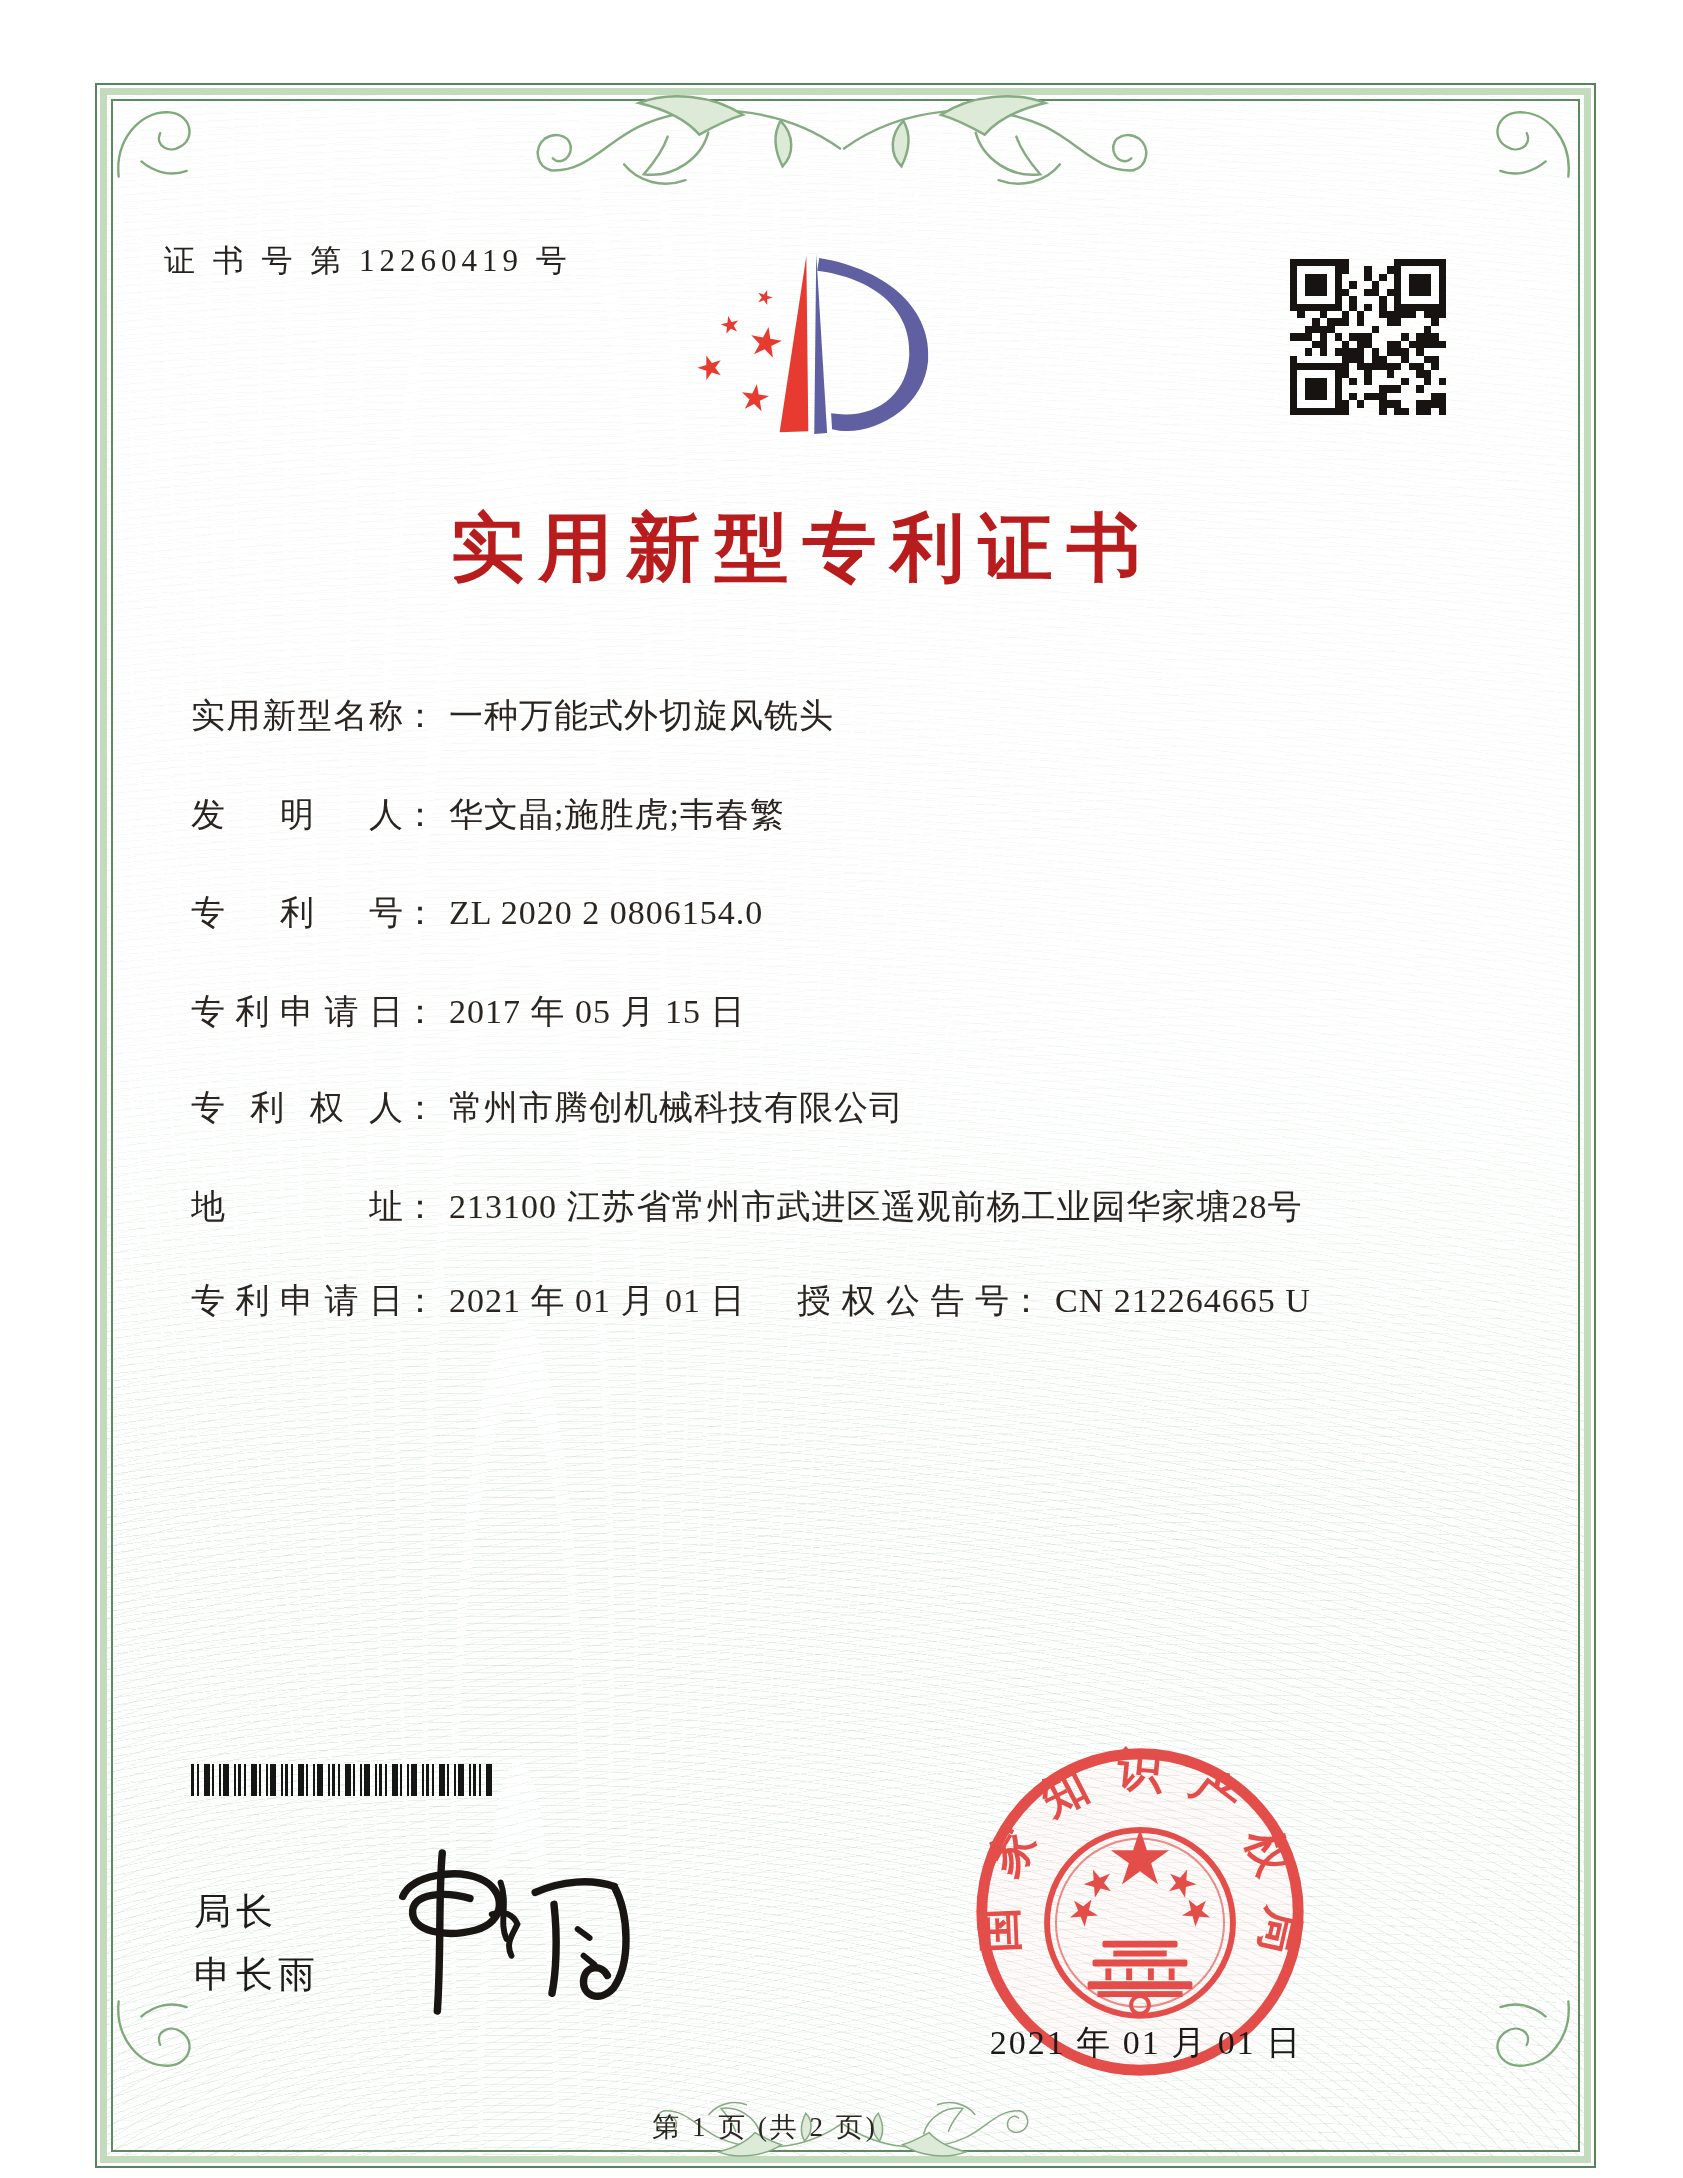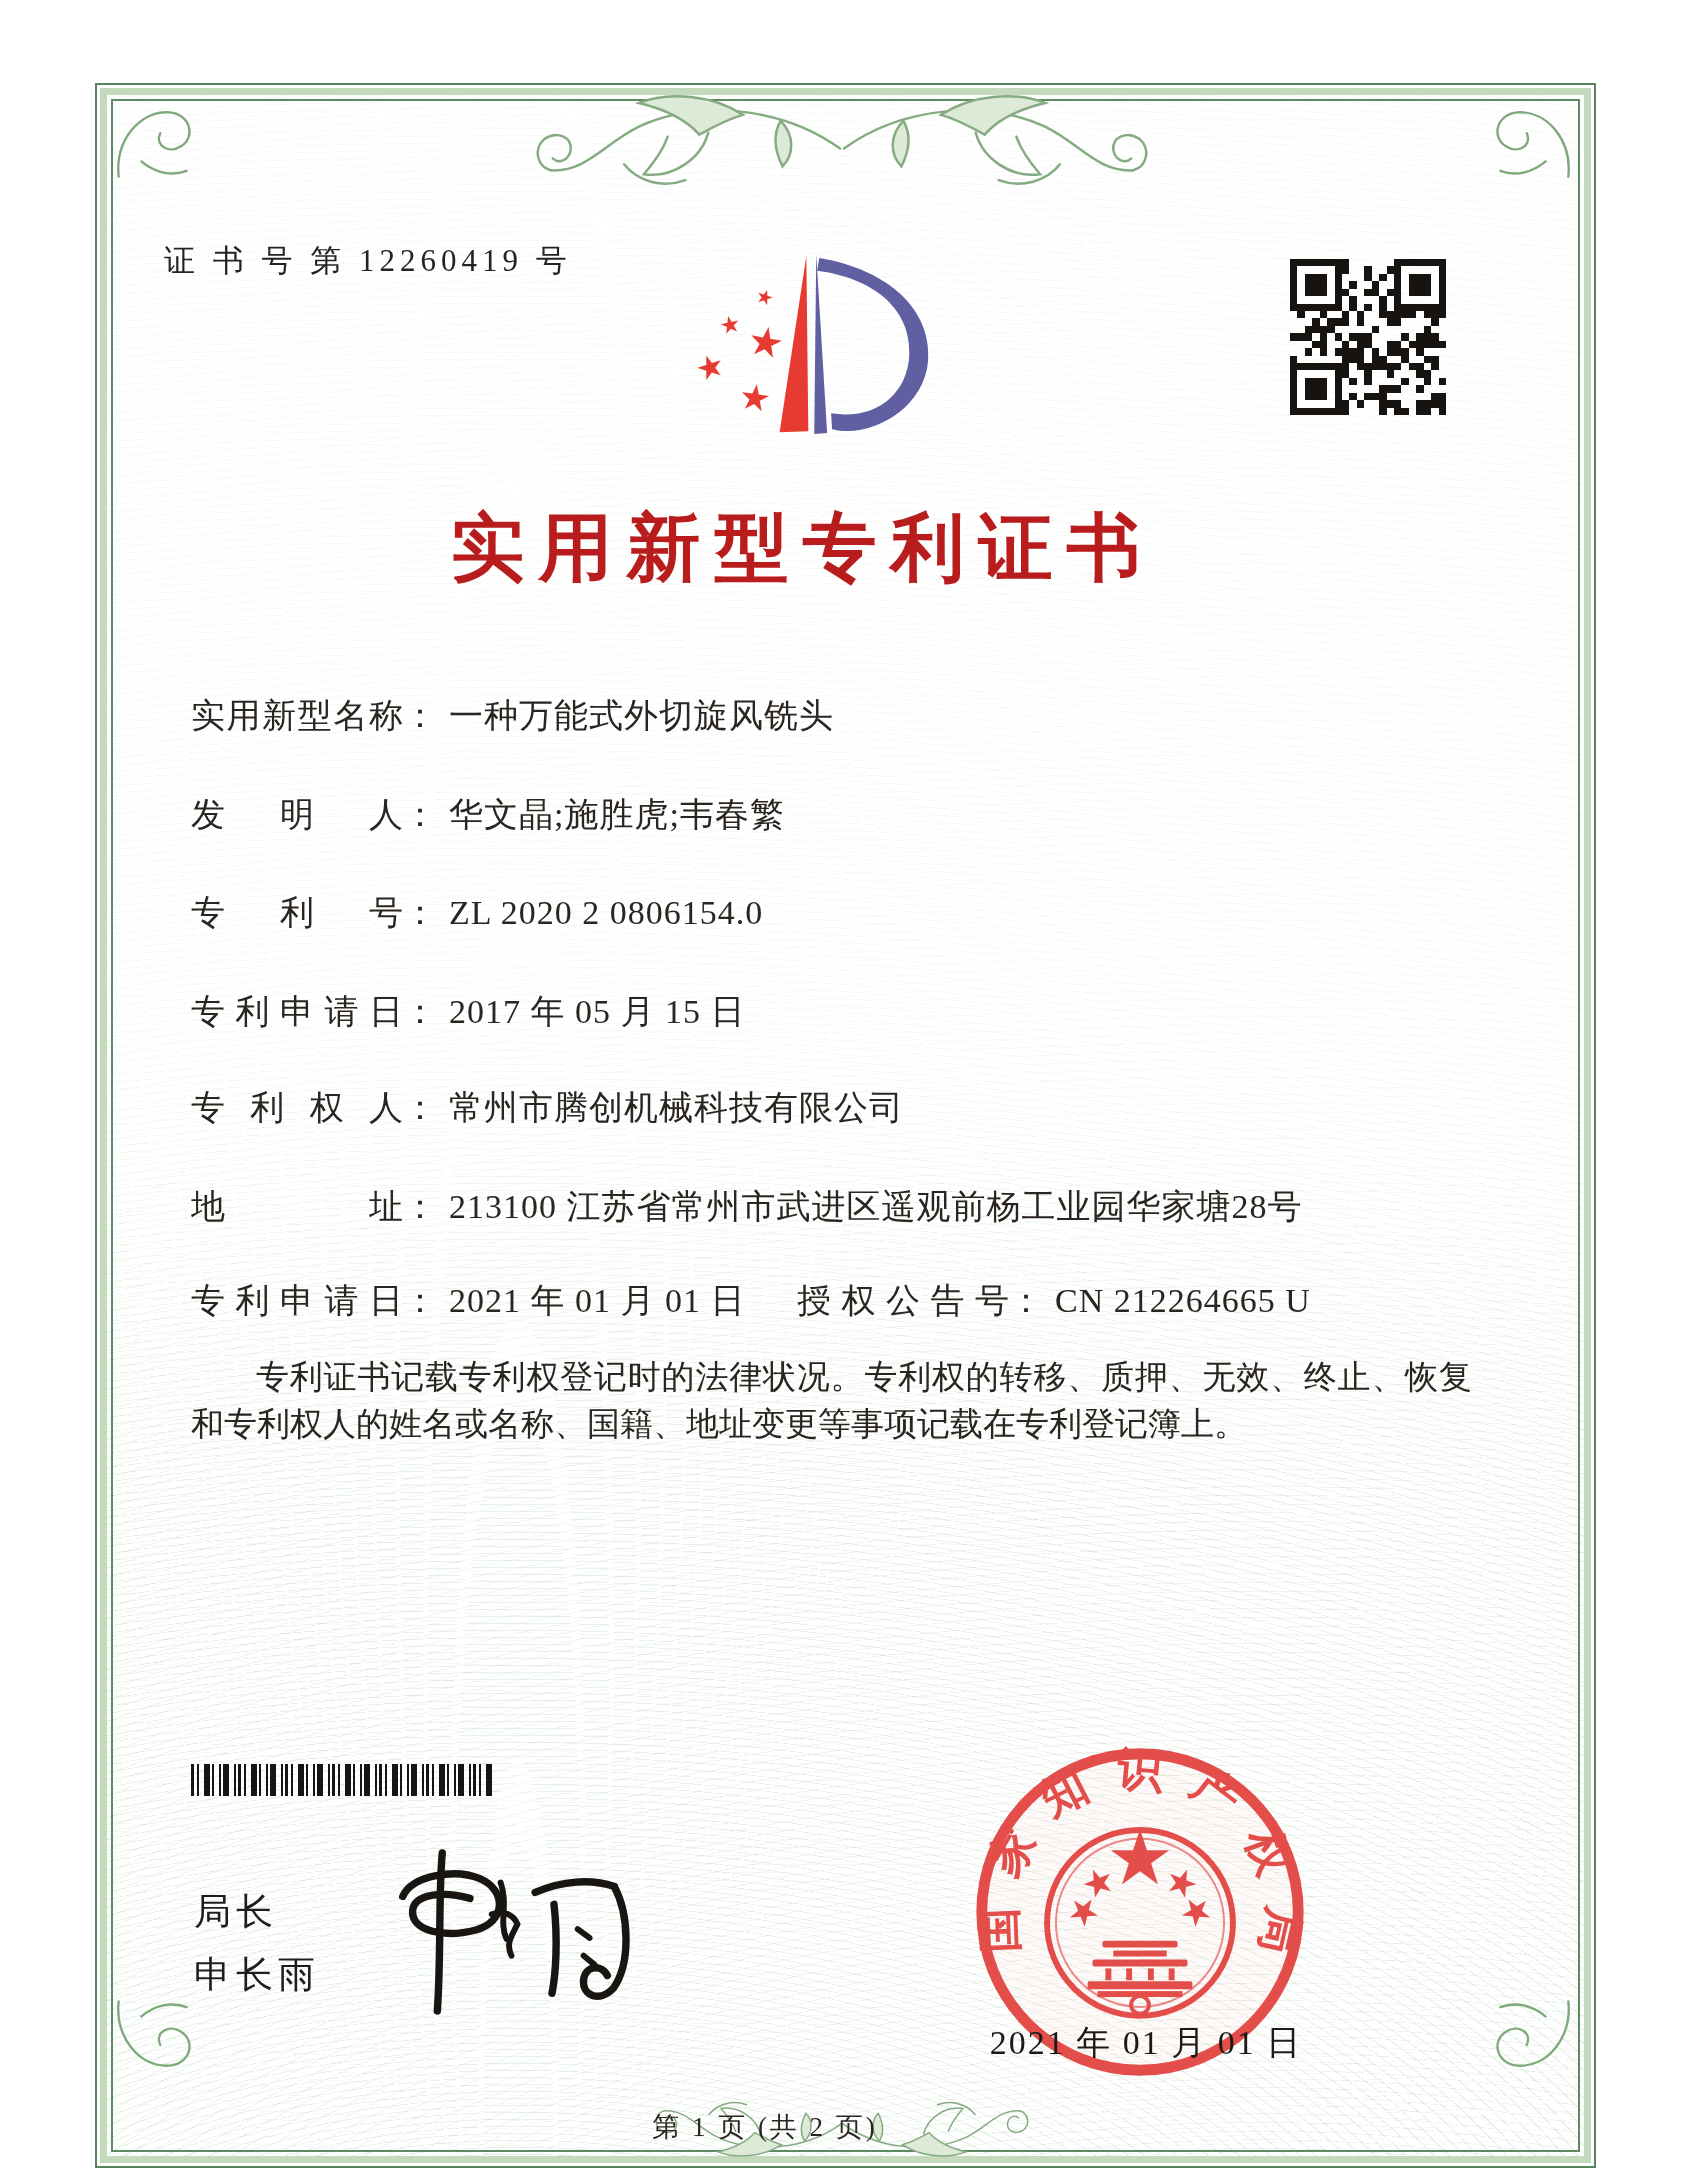--- a/index.html
+++ b/index.html
@@ -589,21 +589,20 @@
   <span class="flabel">地址</span><span class="fcolon">：</span><span class="fvalue">213100 江苏省常州市武进区遥观前杨工业园华家塘28号</span>
 </div>
 <div class="field-row" style="top:1278px">
   <span class="flabel">专利申请日</span><span class="fcolon">：</span><span class="fvalue">2021 年 01 月 01 日</span>
   <span class="grant2">
     <span class="flabel">授权公告号</span><span class="fcolon">：</span><span class="fvalue">CN 212264665 U</span>
   </span>
 </div>
 
 <div class="paras">
-  <p>专利证书记载专利权登记时的法律状况。专利权的转移、质押、无效、终止、恢复和专利权人的姓名或名称、国籍、地址变更等事项记载在专利登记簿上。</p>
 </div>
 
 <div class="barcode"></div>
 <div class="signer-title">局长</div>
 <div class="signer-name">申长雨</div>
 
 <svg class="signature" viewBox="0 0 260 180">
   <g fill="none" stroke="#181512" stroke-width="7.5" stroke-linecap="round">
     <path d="M62,10 C58,52 61,112 57,170"></path>
     <path d="M22,54 C32,32 76,26 100,36 C128,48 126,80 96,88 C66,96 30,90 32,68 C34,52 62,48 90,56"></path>

